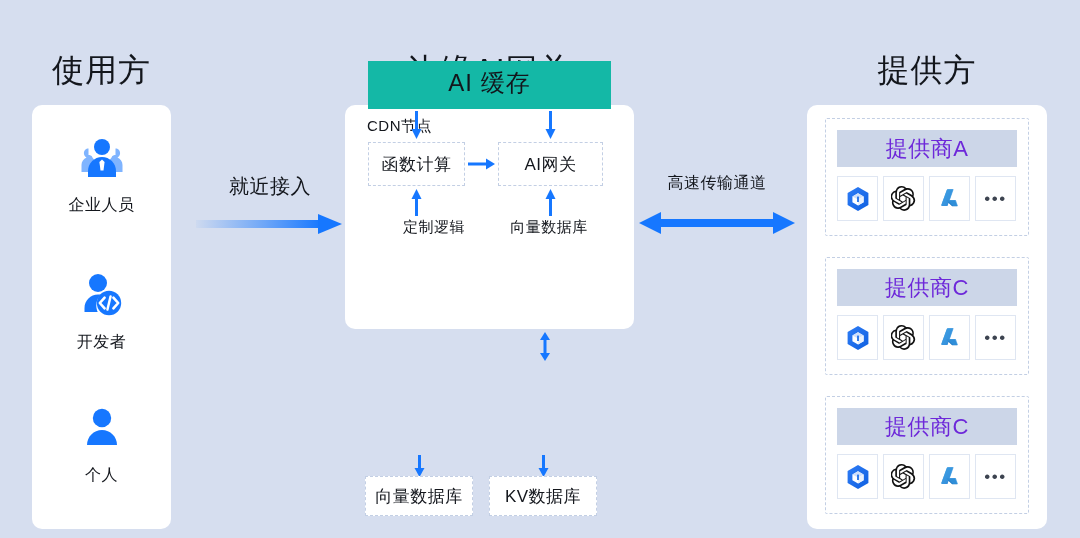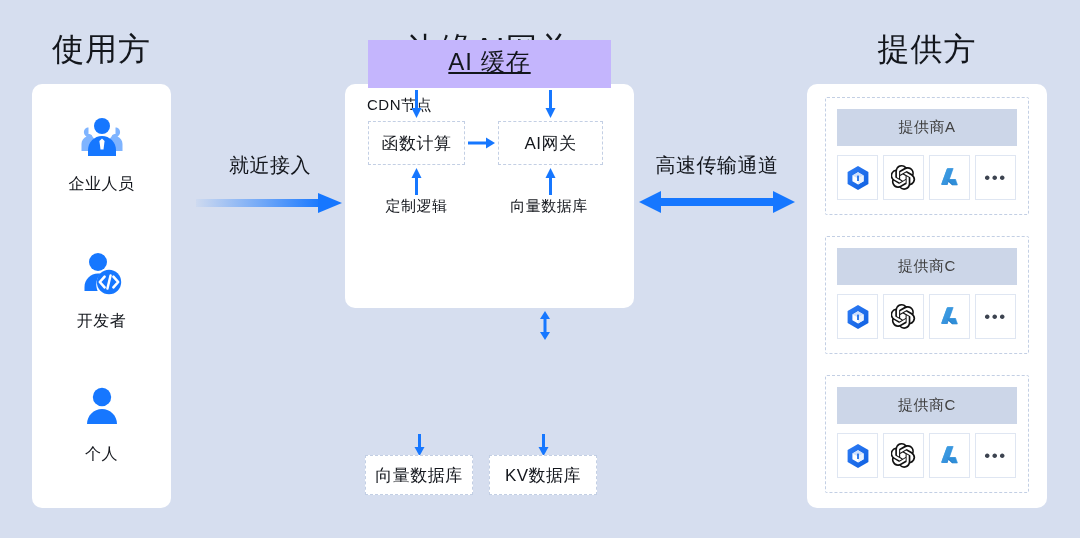--- a/index.html
+++ b/index.html
@@ -2,21 +2,21 @@
 <html><head>
 <meta charset="utf-8">
 <style>
   * { box-sizing: border-box; margin: 0; padding: 0; }
   html, body {
     width: 1080px; height: 538px;
     background: #d6deef;
     font-family: "Liberation Sans", "DejaVu Sans", sans-serif;
     overflow: hidden;
   }
-  #stage { position: relative; width: 1080px; height: 412px; }
+  #stage { position: relative; width: 1080px; height: 412px; margin-top: 21px; }
 
   
   .col-title {
     position: absolute;
     font-size: 32px;
     font-weight: 400;
     color: #13161c;
     text-align: center;
     letter-spacing: 1px;
     white-space: nowrap;
@@ -56,77 +56,77 @@
     position: absolute; left: 196px; top: 152px; width: 148px;
     text-align: center; font-size: 20px; color: #13161c; letter-spacing: .5px;
   }
 
   
   #arrow-transport {
     position: absolute; left: 637px; top: 187px; width: 160px; height: 30px;
   }
   #label-transport {
     position: absolute; left: 627px; top: 152px; width: 180px;
-    text-align: center; font-size: 20px; color: #13161c; letter-spacing: .5px;
+    text-align: center; font-size: 16px; color: #13161c; letter-spacing: .5px;
   }
 
   
   #cdn-card  { left: 345px; top: 84px;  width: 289px; height: 224px; }
   #edge-card { left: 345px; top: 342px; width: 289px; height: 166px; }
 
   .card-caption {
     position: absolute; left: 22px; top: 12px;
     font-size: 15px; color: #13161c; letter-spacing: .5px;
   }
 
   .band {
     position: absolute;
-    background: #c4b5fd;
+    background: #14b8a6;
     display: flex; align-items: center; justify-content: center;
-    font-size: 24px; color: #13161c; letter-spacing: 1px; text-decoration: underline;
+    font-size: 24px; color: #13161c; letter-spacing: 1px;
   }
   #cdn-band  { left: 368px; top: 44px; width: 243px; height: 44px; }
   #edge-band { left: 368px; top: 40px; width: 243px; height: 44px; }
 
   .dashbox {
     position: absolute;
     border: 1.5px dashed #c3cfe4;
     background: #ffffff;
     display: flex; align-items: center; justify-content: center;
     font-size: 17px; color: #13161c; letter-spacing: .5px;
   }
   #box-fc      { left: 368px; top: 121px; width: 97px;  height: 44px; }
   #box-aigw    { left: 498px; top: 121px; width: 105px; height: 44px; }
   #box-vecdb   { left: 365px; top: 113px; width: 108px; height: 40px; }
   #box-kvdb    { left: 489px; top: 113px; width: 108px; height: 40px; }
 
   .sublabel {
     position: absolute; font-size: 15px; color: #13161c;
     text-align: center; letter-spacing: .5px;
   }
-  #sub-custom { left: 368px; top: 197px; width: 97px; }
+  #sub-custom { left: 368px; top: 197px; width: 97px; text-align: right; }
   #sub-unified{ left: 493px; top: 197px; width: 112px; }
 
   
   .mini-arrow { position: absolute; }
 
   
   #provider-card { left: 807px; top: 84px; width: 240px; height: 424px; }
   .provider-group {
     position: absolute; left: 18px; width: 204px; height: 118px;
     border: 1.5px dashed #c3cfe4; border-radius: 2px;
   }
   #pg-0 { top: 13px; }
   #pg-1 { top: 152px; }
   #pg-2 { top: 291px; }
   .provider-band {
     position: absolute; left: 11px; top: 11px; width: 180px; height: 37px;
     background: #ccd6e8;
     display: flex; align-items: center; justify-content: center;
-    font-size: 15px; color: #404040; letter-spacing: .5px;
+    font-size: 22px; color: #6d28d9; letter-spacing: .5px;
   }
   .logo-row {
     position: absolute; left: 11px; top: 57px; width: 182px;
     display: flex; gap: 5px;
   }
   .logo-cell {
     width: 41px; height: 45px;
     border: 1px solid #dfe6f2; background: #fff;
     display: flex; align-items: center; justify-content: center;
   }

